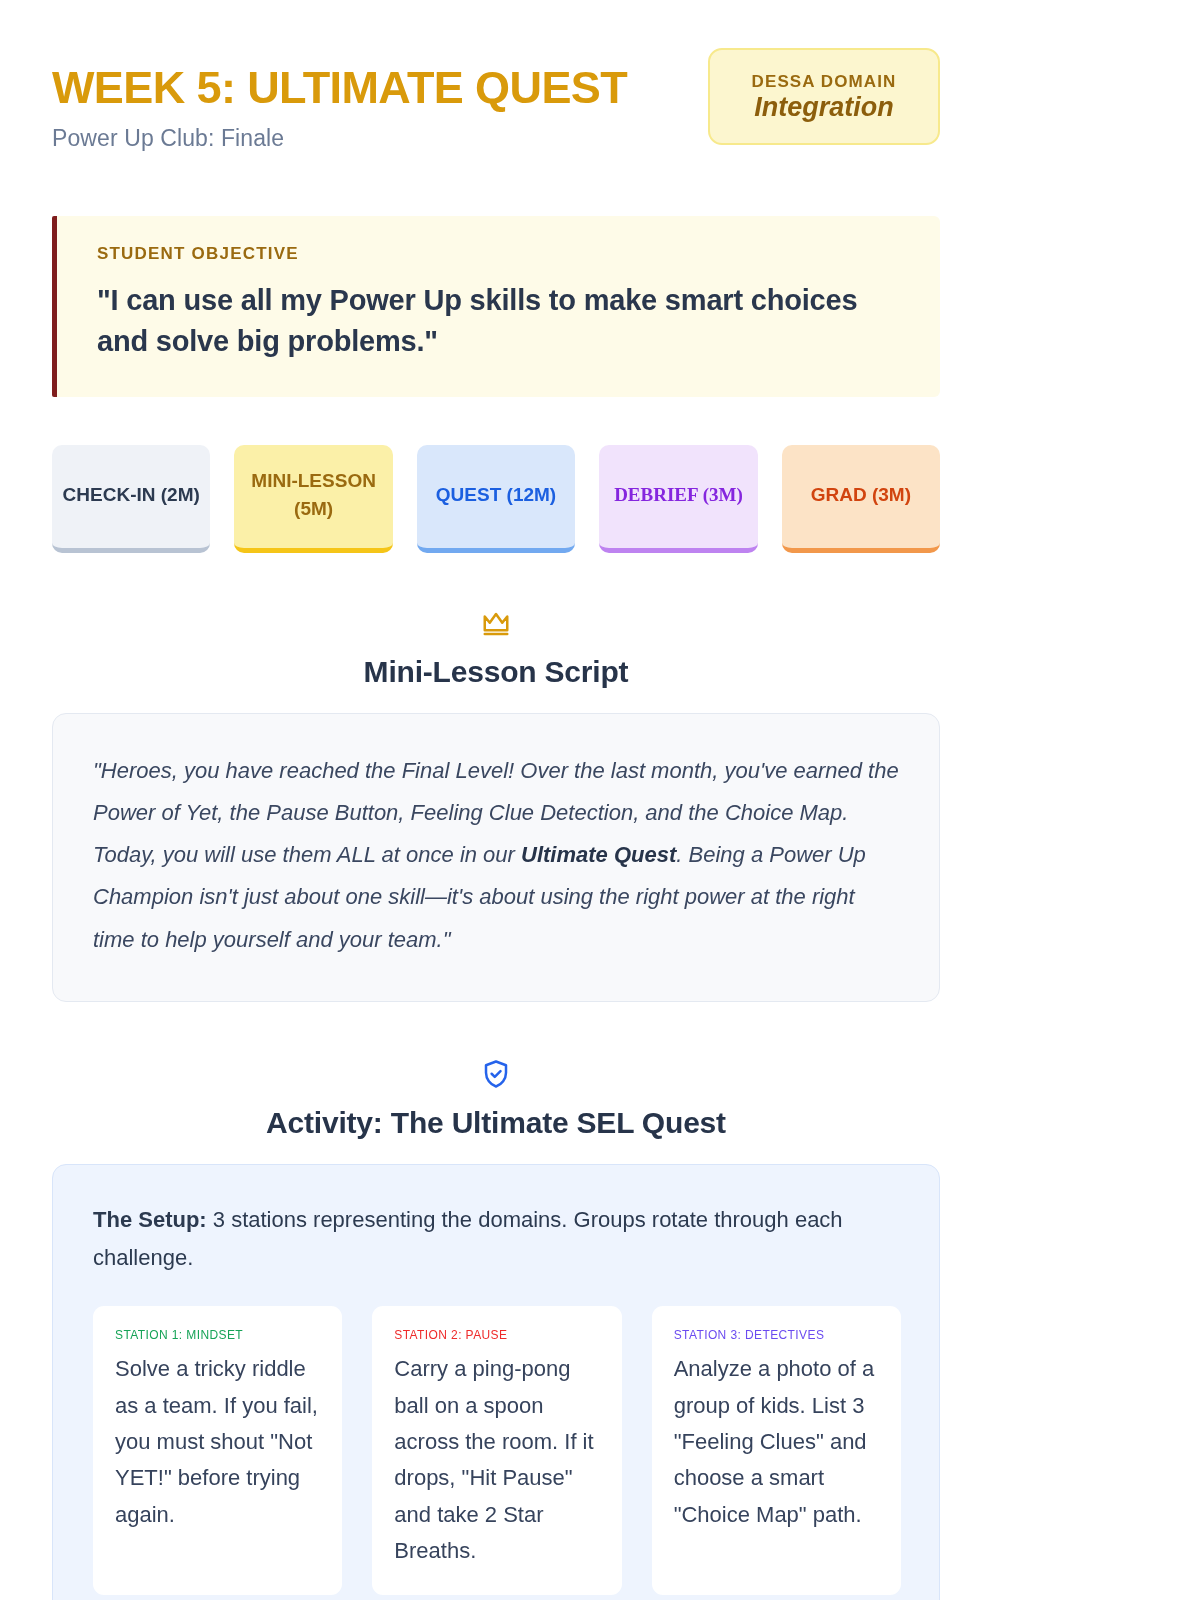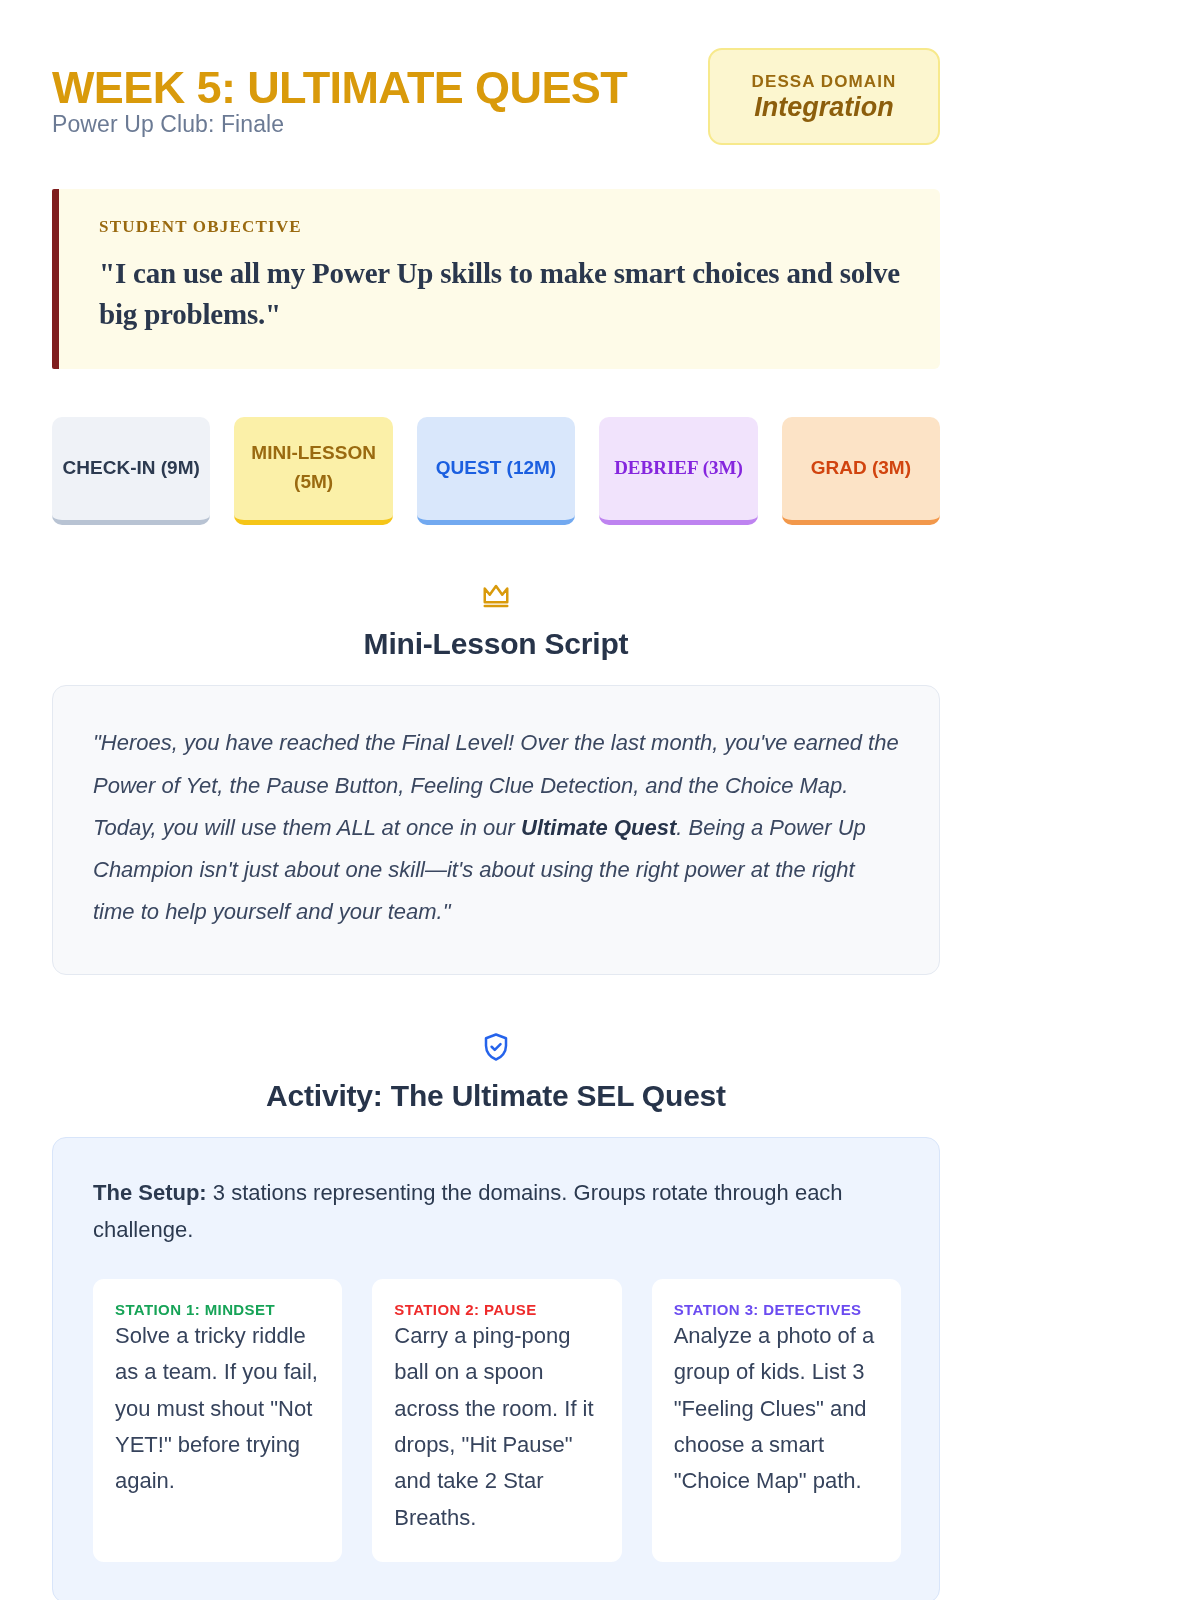--- a/index.html
+++ b/index.html
@@ -32,20 +32,21 @@
   }
   .header-left { padding-top: 16px; }
   .page-title {
     font-size: 45px;
     font-weight: 800;
     letter-spacing: -0.6px;
     color: #D99A0B;
     line-height: 1.05;
   }
   .page-subtitle {
+    margin-top: 14px;
     font-size: 23px;
     font-weight: 400;
     color: #6b7a94;
     letter-spacing: 0.1px;
   }
 
   .domain-badge {
     background: #FCF6CF;
     border: 2px solid #F7E98C;
     border-radius: 14px;
@@ -62,26 +63,25 @@
   }
   .domain-badge-value {
     font-size: 27px;
     font-weight: 700;
     font-style: italic;
     color: #8C5E0C;
   }
 
   
   .objective {
-    margin-top: 44px;
+    margin-top: 64px;
     background: #FEFBE8;
-    border-left: 7px solid #7f1d1d;
+    border-left: 5px solid #7f1d1d;
     border-radius: 2px 6px 6px 2px;
     padding: 28px 38px 34px 40px;
-    font-family: Liberation Serif, serif;
   }
   .objective-label {
     font-size: 17px;
     font-weight: 700;
     letter-spacing: 1.2px;
     color: #9A6A10;
     text-transform: uppercase;
   }
   .objective-text {
     margin-top: 16px;
@@ -170,25 +170,25 @@
     display: flex;
     gap: 30px;
   }
   .station {
     flex: 1;
     background: #ffffff;
     border-radius: 11px;
     padding: 22px 22px 26px 22px;
   }
   .station-title {
-    font-size: 15px;
-    font-weight: 700;
+    font-size: 12px;
+    font-weight: 400;
     letter-spacing: 0.4px;
     text-transform: uppercase;
-    margin-bottom: 0;
+    margin-bottom: 9px;
   }
   .station-1 .station-title { color: #16A357; }
   .station-2 .station-title { color: #EE2B2B; }
   .station-3 .station-title { color: #6B4BF0; }
   .station-desc {
     font-size: 22px;
     line-height: 1.65;
     color: #36435c;
   }
 
@@ -211,21 +211,21 @@
     </div>
   </div>
 
   <div class="objective">
     <div class="objective-label">STUDENT OBJECTIVE</div>
     <div class="objective-text">"I can use all my Power Up skills to make smart choices and solve big problems."</div>
   </div>
 
   <div class="chips">
     <div class="chip chip-checkin">
-      <span>CHECK-IN (9M)</span>
+      <span>CHECK-IN (2M)</span>
     </div>
     <div class="chip chip-mini">
       <span>MINI-LESSON (5M)</span>
     </div>
     <div class="chip chip-quest">
       <span>QUEST (12M)</span>
     </div>
     <div class="chip chip-debrief">
       <span>DEBRIEF (3M)</span>
     </div>

